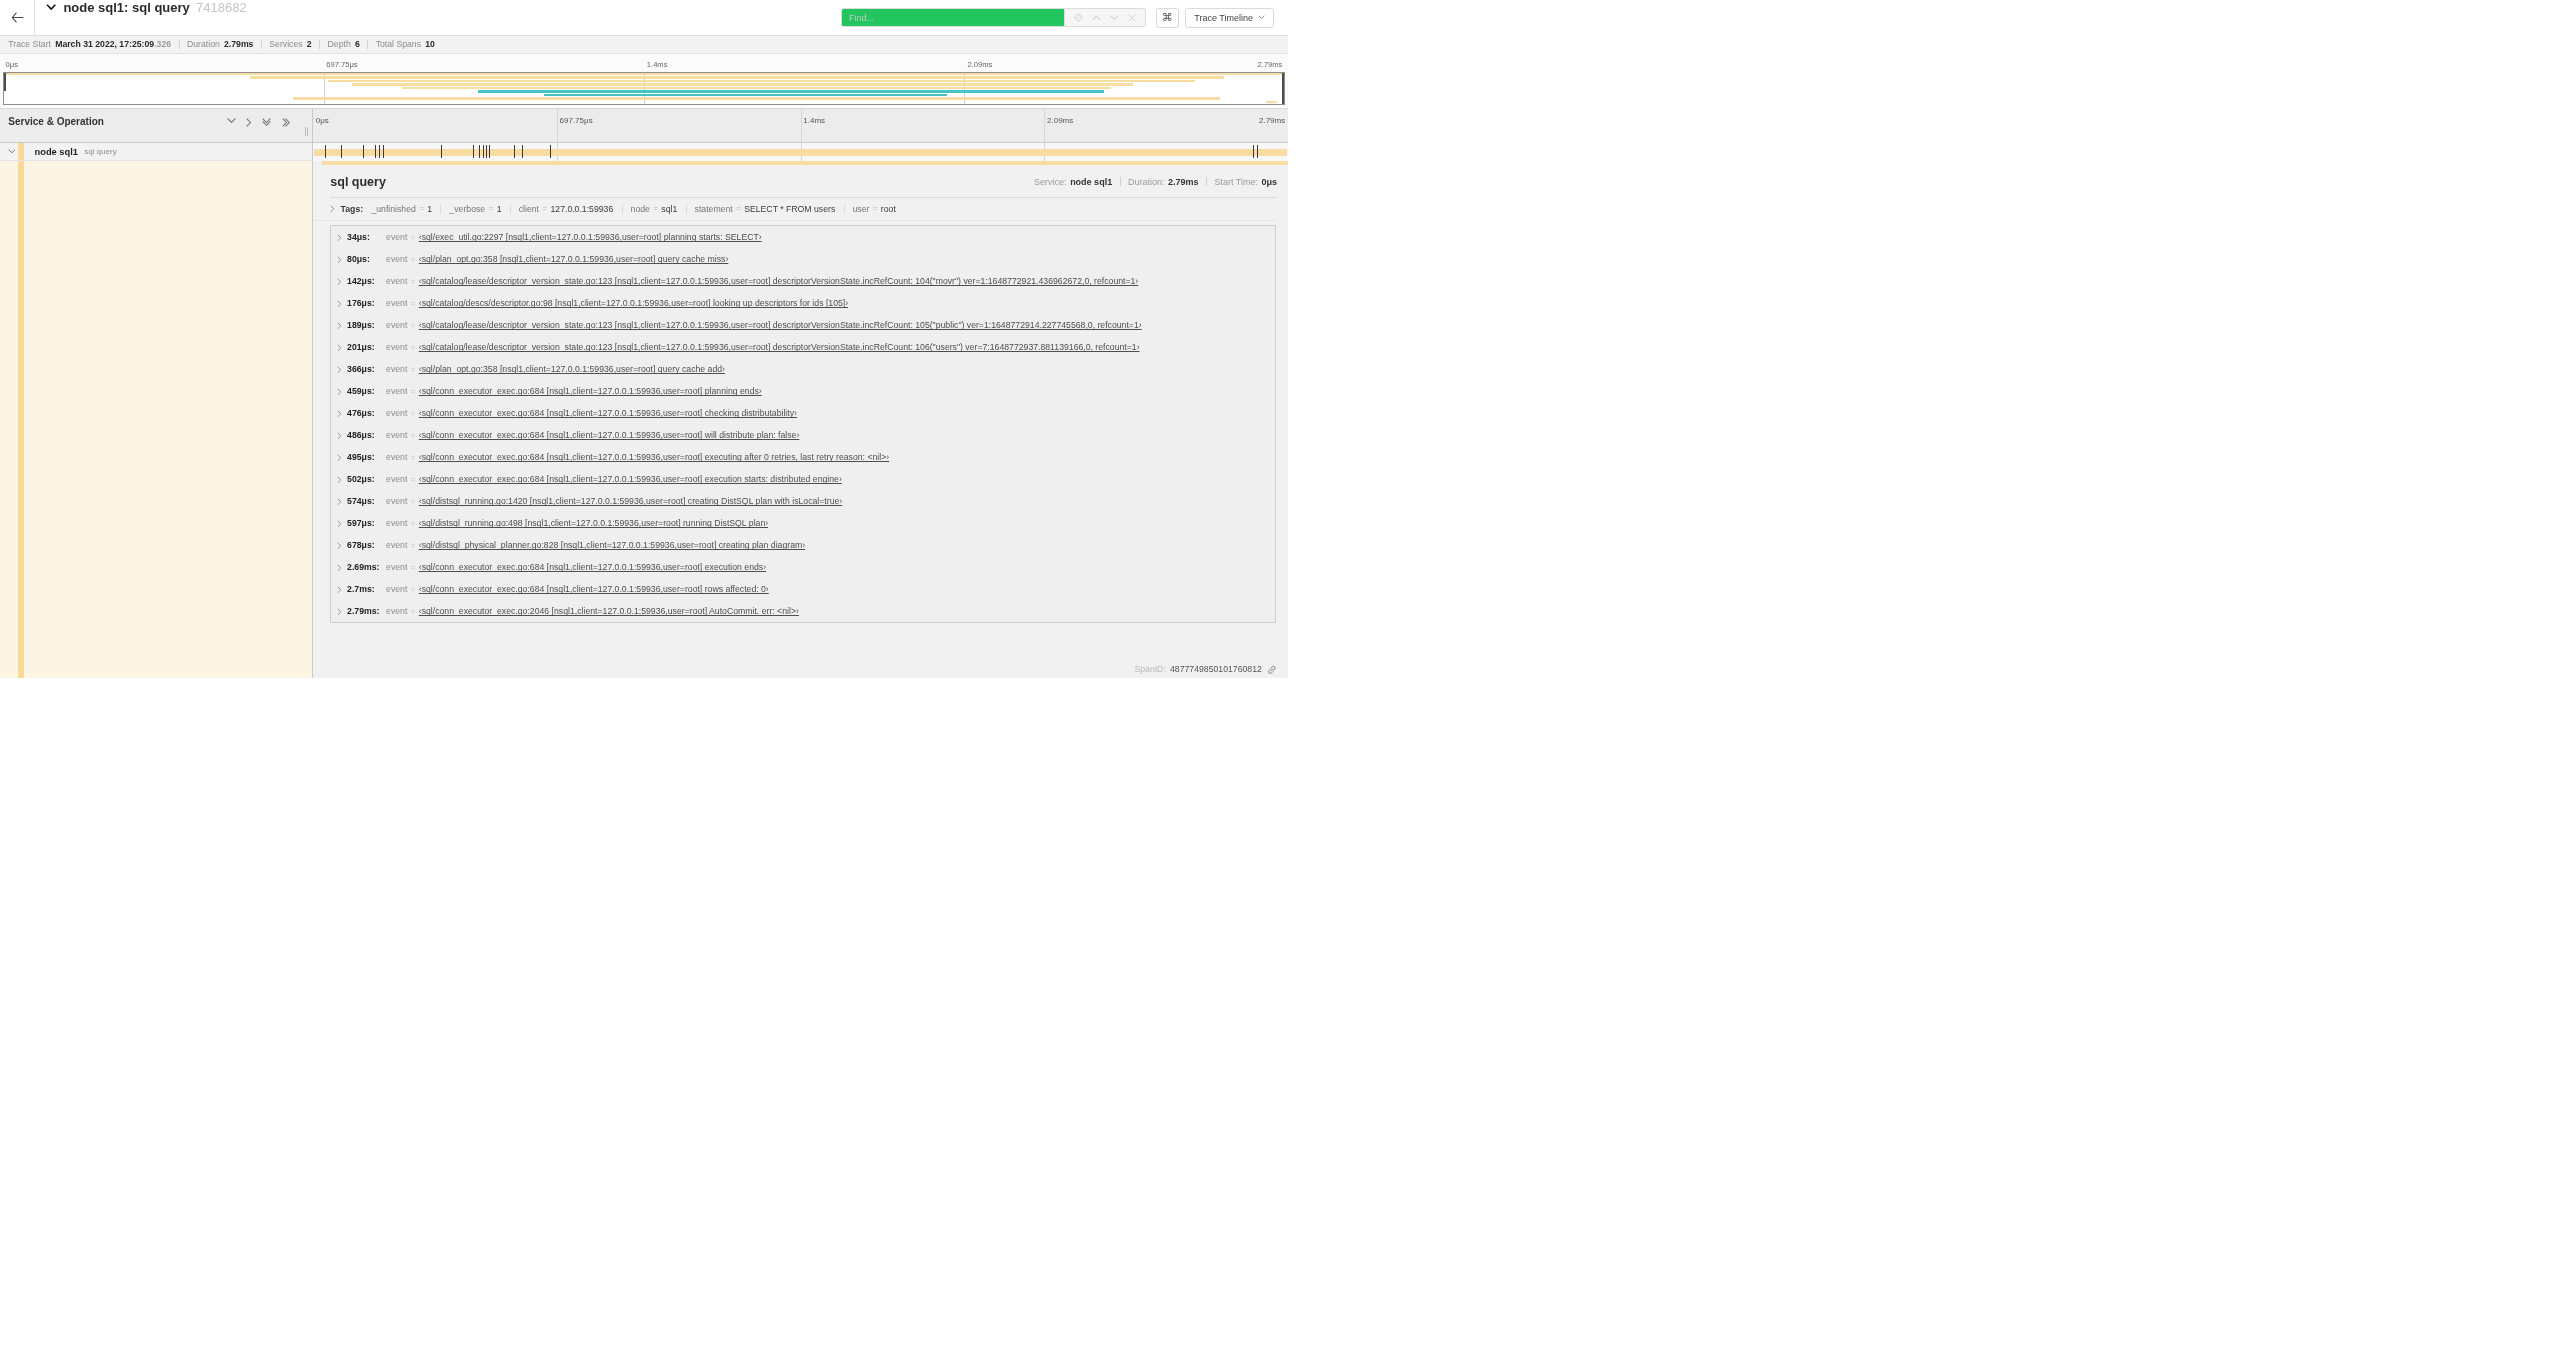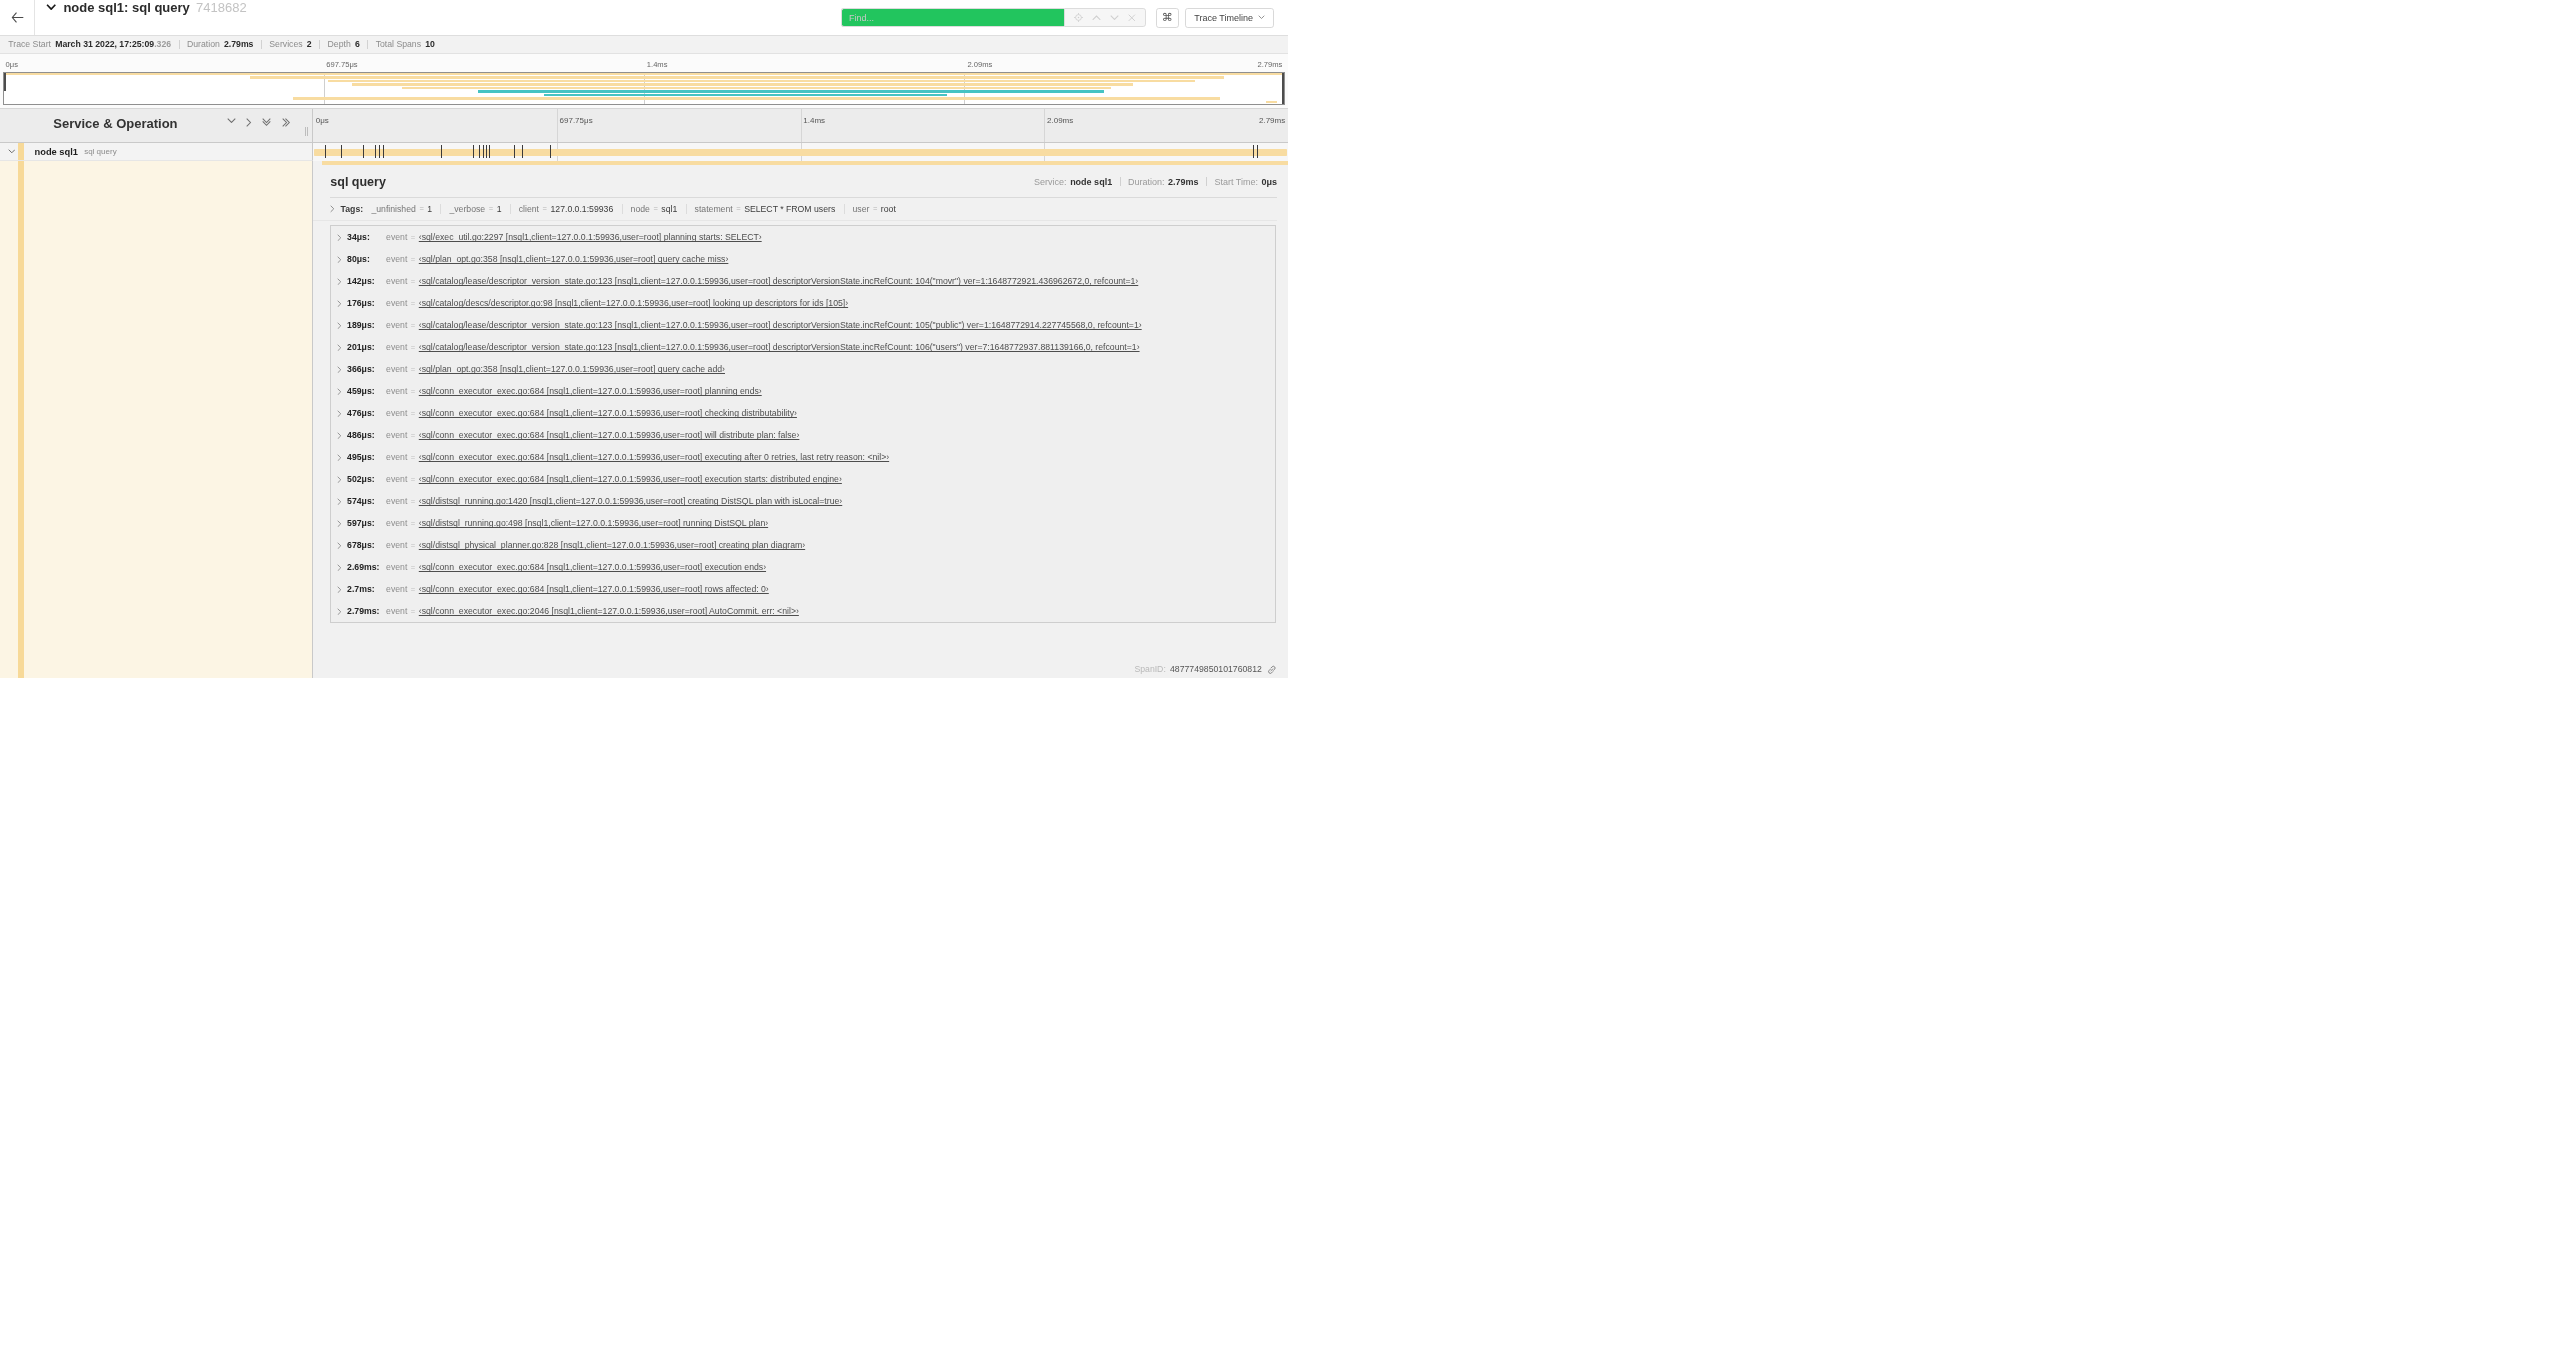--- a/index.html
+++ b/index.html
@@ -36,21 +36,21 @@
   .mini-canvas { position:relative; height:33px; margin:0 2.8px; background:#fff; border:0.7px solid #8f8f8f; overflow:hidden; }
   .mini-grid { position:absolute; top:0; bottom:0; width:0.7px; background:#cfcfcf; }
   .mini-row { position:relative; height:2.8px; margin-bottom:0.7px; }
   .mini-bar { position:absolute; top:0; height:2.8px; }
   .mini-handle-l { position:absolute; left:0; top:0; width:2.1px; height:58%; background:#4c4c4c; }
   .mini-handle-r { position:absolute; right:0; top:0; width:2.1px; height:100%; background:#4c4c4c; }
 
   
   .grid-head { display:flex; height:35px; background:#ececec; border-top:0.7px solid #d6d6d6; border-bottom:0.7px solid #c9c9c9; }
   .left-head { width:313px; position:relative; border-right:0.7px solid #c9c9c9; display:flex; align-items:flex-start; padding:7.6px 0 0 8.3px; }
-  .left-head h3 { font-size:13px; font-weight:700; color:#333;margin-left:45px; }
+  .left-head h3 { font-size:10px; font-weight:700; color:#333; }
   .head-icons { position:absolute; right:22px; top:9px; display:flex; gap:10.4px; color:#6f6f6f; }
   .head-icons .hicon { cursor:pointer; display:flex; }
   .grip { position:absolute; right:4.2px; top:18.7px; display:flex; gap:1.4px; }
   .grip i { width:0.7px; height:9px; background:#bdbdbd; }
   .right-head { flex:1; position:relative; font-size:8px; color:#555; }
   .right-head .axis-label { position:absolute; top:7.6px; white-space:nowrap; }
   .grid-line { position:absolute; top:0; bottom:0; width:0.7px; background:#d6d6d6; }
 
   
   .span-row { display:flex; height:18.7px; }

